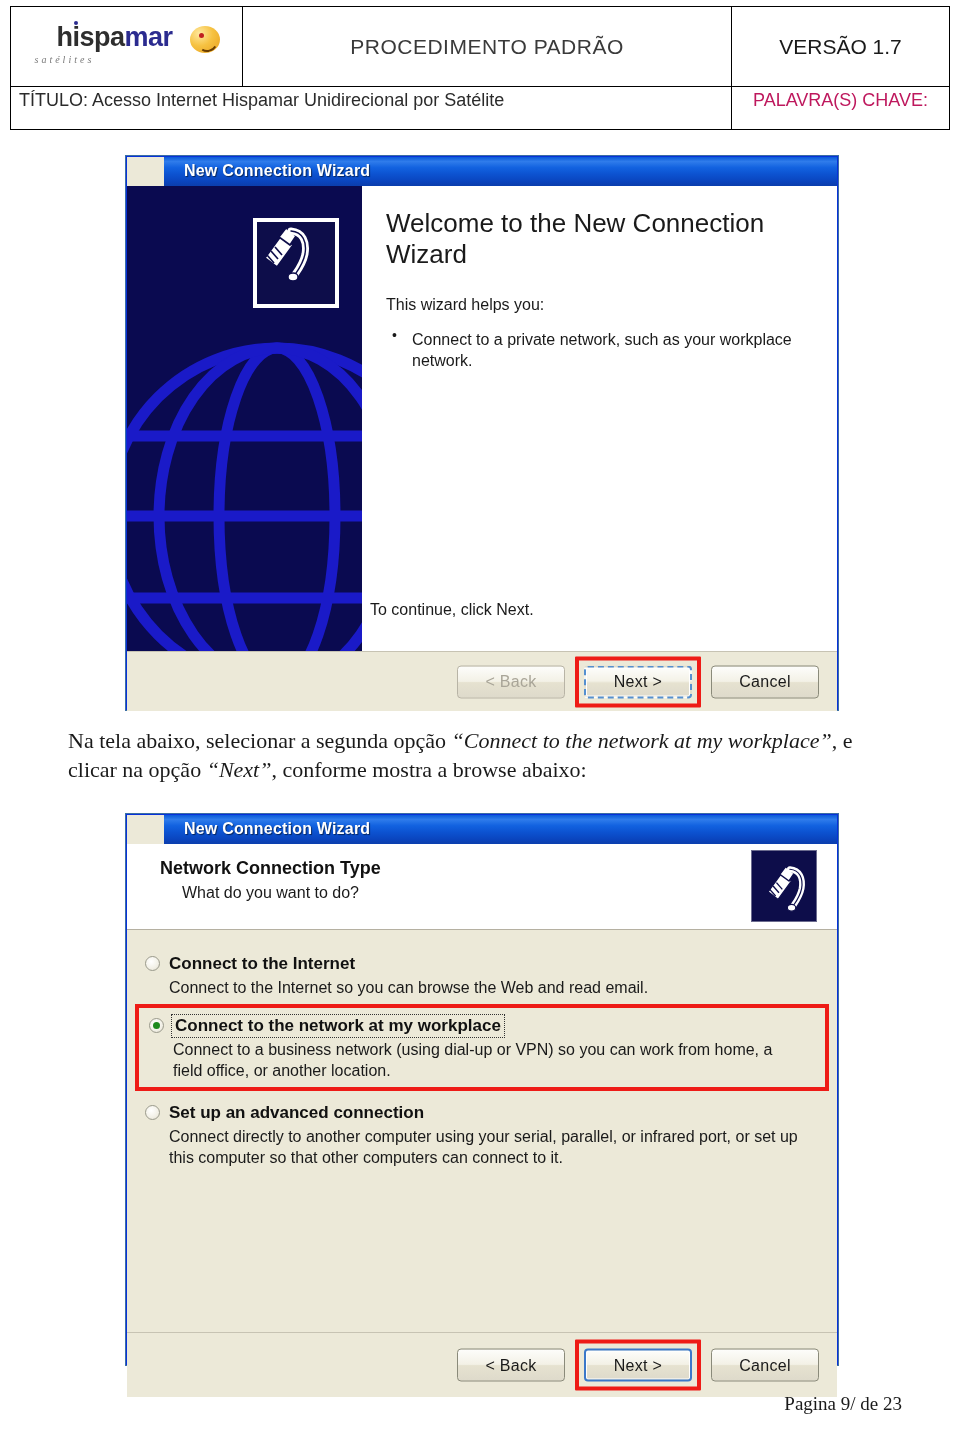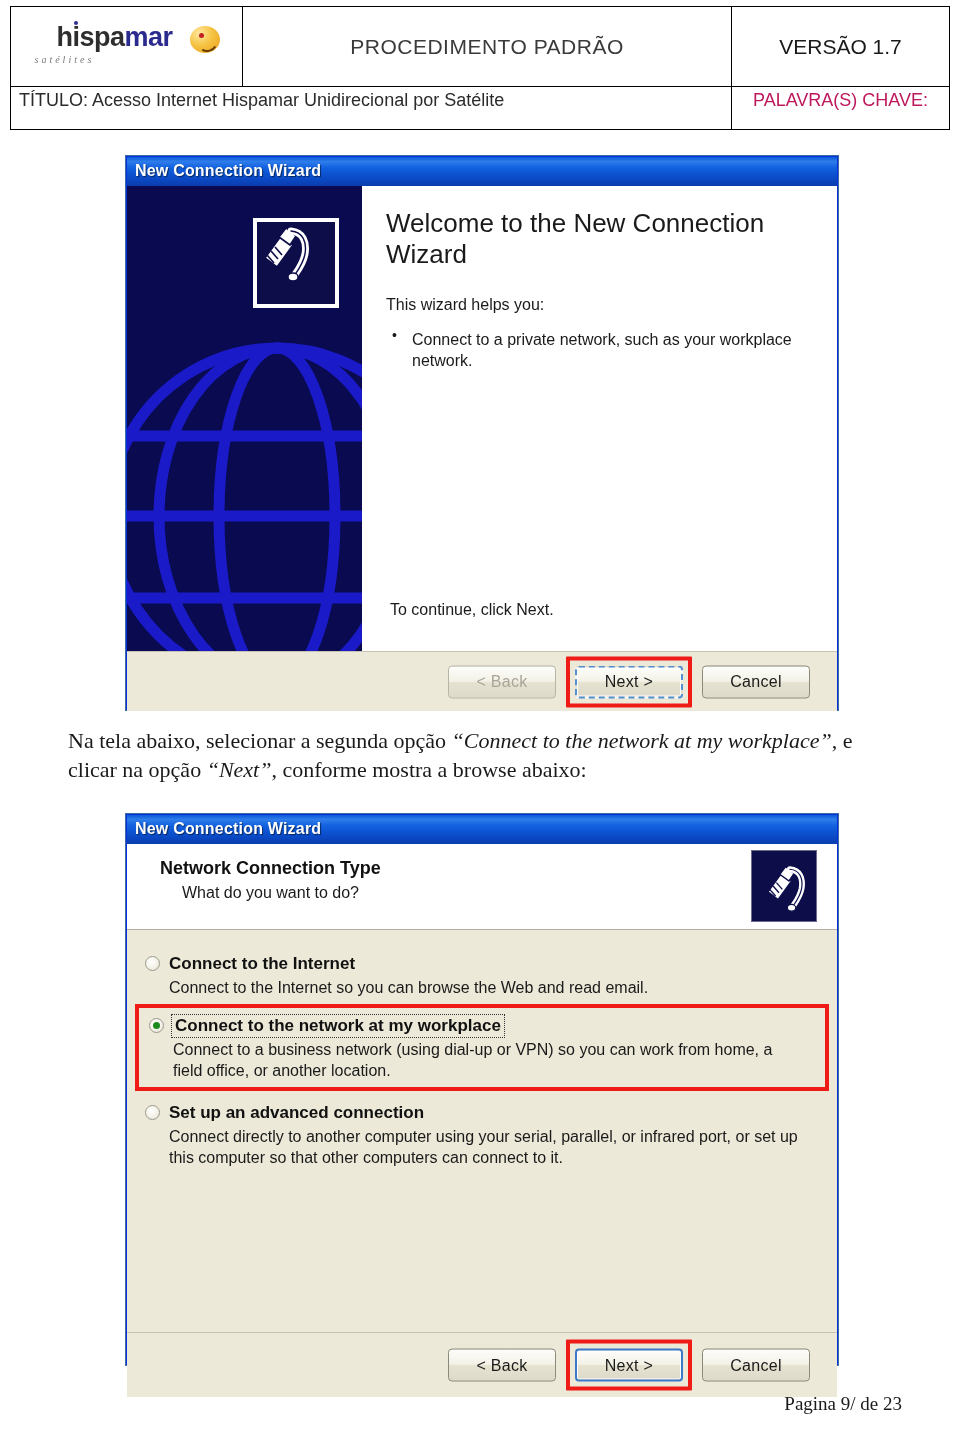--- a/index.html
+++ b/index.html
@@ -182,21 +182,22 @@
     box-shadow: 0 0 0 1px #3a6ea5;
   }
   .xp-titlebar {
     height: 28px;
     background: linear-gradient(180deg,
         #0a5ad8 0%, #2f7ceb 16%, #1262e0 38%,
         #0c52d0 62%, #0a44bd 88%, #0c3fae 100%);
     border-bottom: 1px solid #0a3fb0;
     display: flex;
     align-items: center;
-    padding-left: 8px;
+    padding-left: 20px;
+    margin-left: 37px;
   }
   .xp-title-text {
     font-family: "Liberation Sans", sans-serif;
     font-size: 16px;
     font-weight: 700;
     color: #ffffff;
     text-shadow: 1px 1px 1px rgba(0,0,0,0.55);
     letter-spacing: 0.2px;
   }
   .xp-body {
@@ -269,31 +270,31 @@
     line-height: 1.28;
   }
   .wiz-bullets li:before {
     content: "\2022";
     position: absolute;
     left: 6px; top: -3px;
     font-size: 14px;
   }
   .wiz-continue {
     position: absolute;
-    left: 28px;
+    left: 8px;
     bottom: 32px;
     font-family: "Liberation Sans", sans-serif;
     font-size: 16px;
     color: #1a1a1a;
   }
 
   
   .btnbar {
     position: absolute;
-    right: 27px;
+    right: 18px;
     top: 50%;
     transform: translateY(-50%);
     display: flex;
     align-items: center;
     gap: 10px;
   }
   .xp-btn {
     width: 108px;
     height: 33px;
     box-sizing: border-box;

